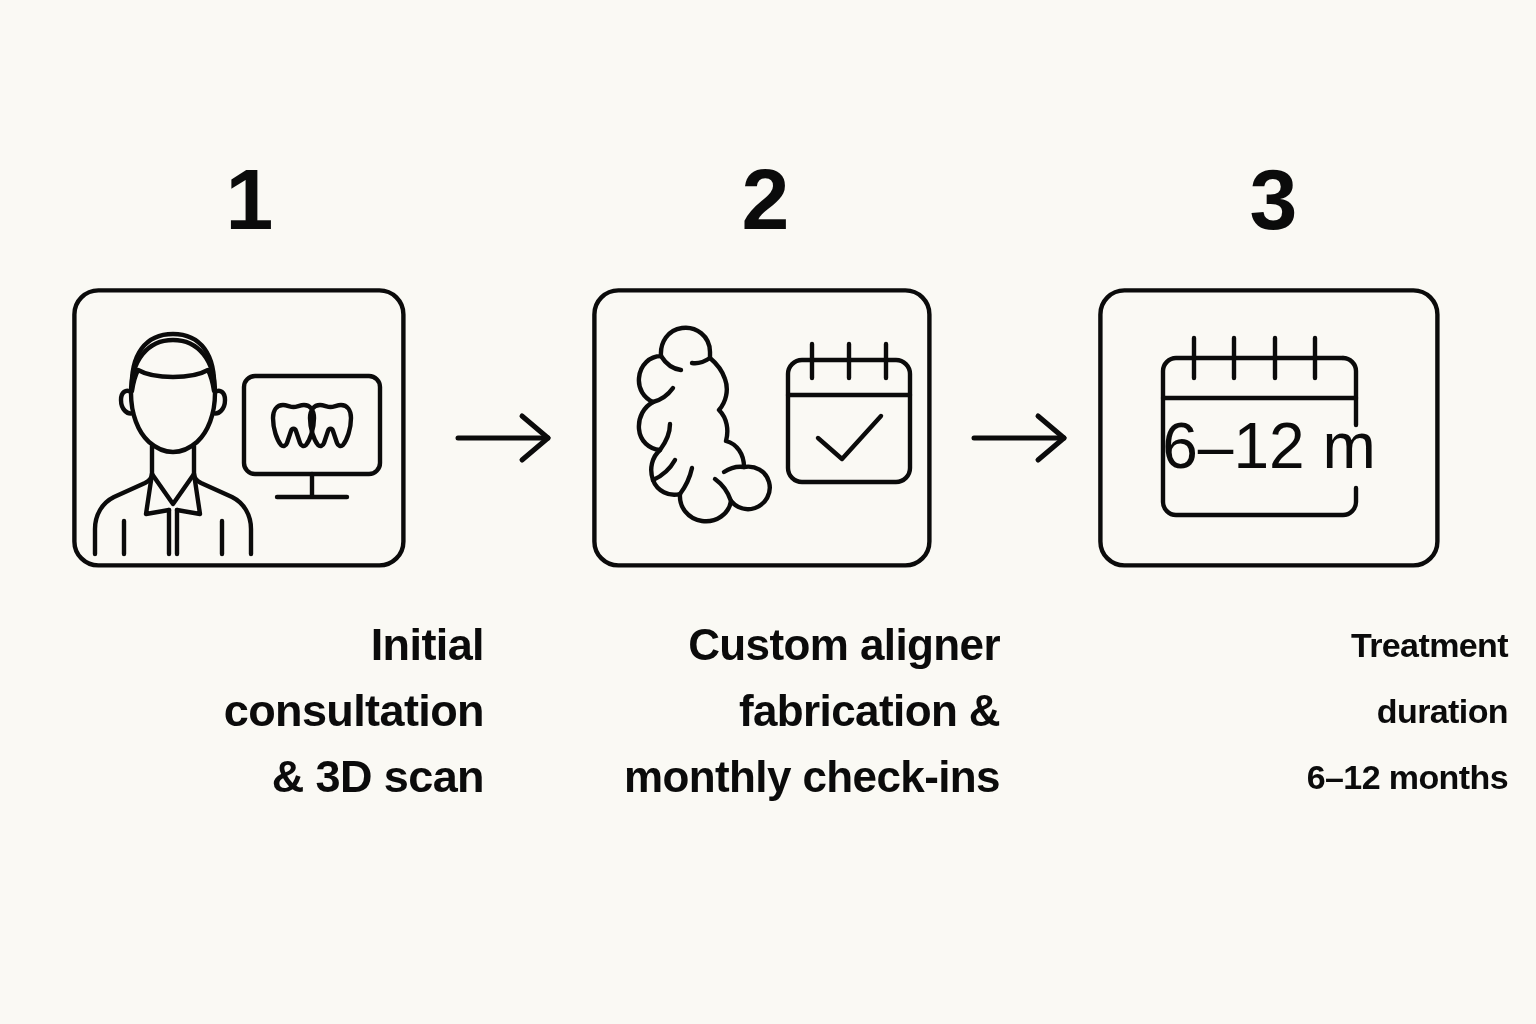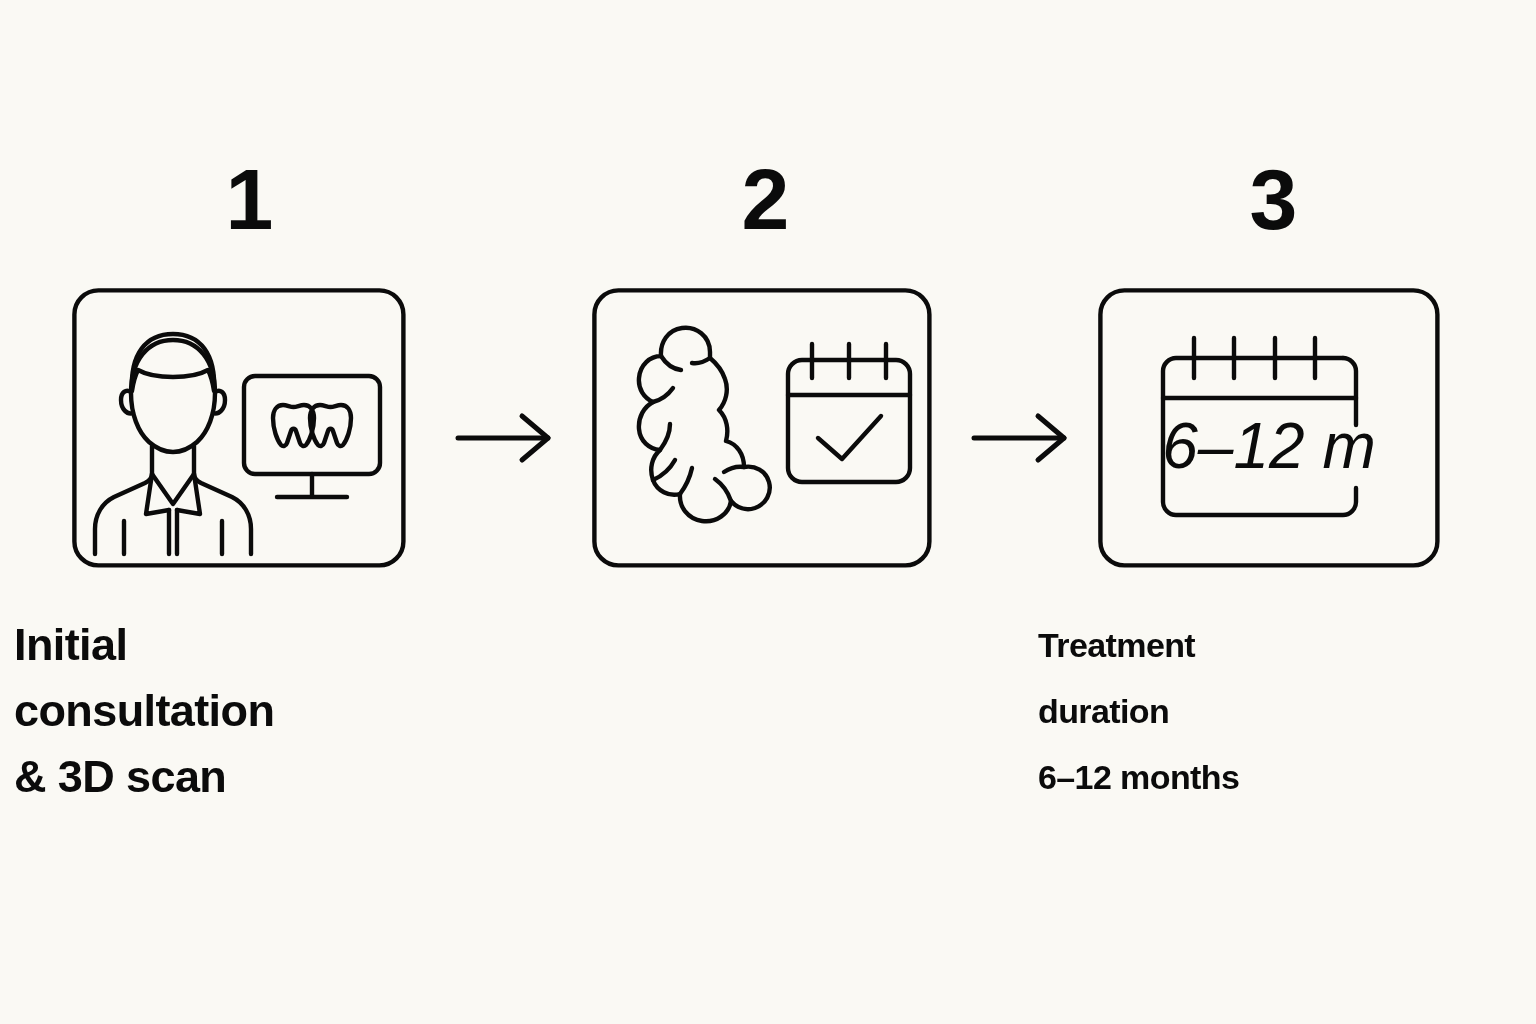--- a/index.html
+++ b/index.html
@@ -49,38 +49,37 @@
   .step-1 .step-number { left: 0px; }
   .step-2 .step-number { left: 0px; }
   .step-3 .step-number { left: 0px; }
 
   .icon-card {
     position: absolute;
     top: 288px;
     left: 58px;
     width: 334px;
     height: 280px;
-    font-style: italic;
   }
   .step-2 .icon-card { left: 62px; width: 340px; }
   .step-3 .icon-card { left: 60px; width: 342px; }
 
   .icon-card svg {
     display: block;
     width: 100%;
     height: 100%;
     overflow: visible;
   }
 
   .caption {
     position: absolute;
     top: 612px;
     left: 0;
     width: 470px;
-    text-align: left;
+    text-align: right;
     font-size: 45px;
     line-height: 66px;
     font-weight: 600;
     color: #0b0b0b;
     letter-spacing: -0.6px;
     white-space: pre-line;
   }
   .step-2 .caption { font-size: 44px; }
   .step-3 .caption { font-size: 34px; }
 
@@ -211,20 +210,23 @@
           <rect x="196" y="72" width="122" height="122" rx="14" ry="14"></rect>
           <path d="M196 107 L318 107"></path>
           <path d="M220 56 L220 90"></path>
           <path d="M257 56 L257 90"></path>
           <path d="M294 56 L294 90"></path>
           <path d="M226 150 L250 171 L289 128"></path>
         </g>
       </svg>
     </div>
 
+    <div class="caption">Custom aligner
+fabrication &amp;
+monthly check-ins</div>
   </div>
 
   <div class="arrow arrow-2">
     <svg viewBox="0 0 110 60" fill="none" xmlns="http://www.w3.org/2000/svg" stroke="#0b0b0b" stroke-width="5" stroke-linecap="round" stroke-linejoin="round">
       <path d="M6 30 L96 30"></path>
       <path d="M70 8 L96 30 L70 52"></path>
     </svg>
   </div>
 
   <div class="step step-3">

